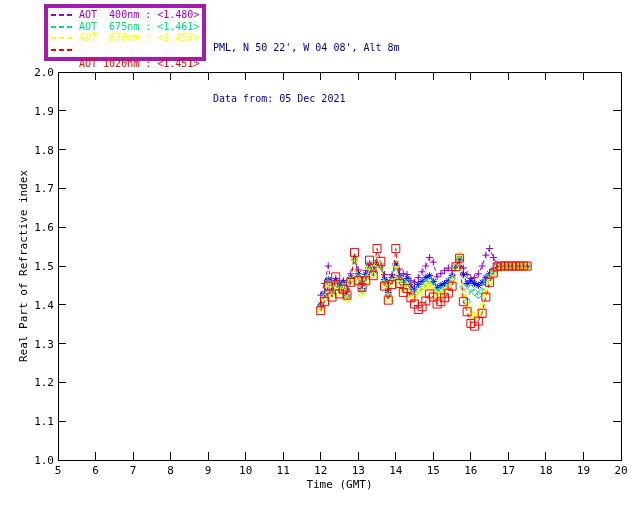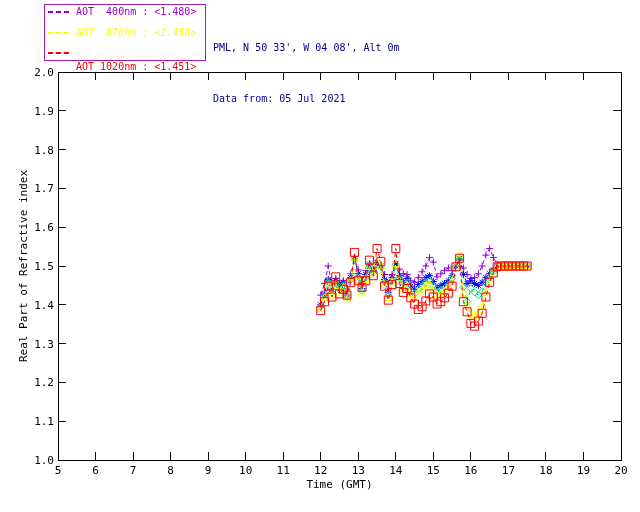--- a/index.html
+++ b/index.html
@@ -3,48 +3,49 @@
 <meta charset="utf-8">
 <style>
   html,body{margin:0;padding:0;}
   body{
     width:640px;height:512px;background:#ffffff;position:relative;overflow:hidden;
     font-family:"DejaVu Sans Mono", monospace;
   }
   .screen{position:absolute;inset:0;}
   .legend{
     position:absolute;left:44px;top:4px;width:162px;height:57px;
-    border:1px solid #a21caf;background:#fff;box-sizing:border-box;
+    border:4px solid #a21caf;background:#fff;box-sizing:border-box;
     padding:2px 3px;display:flex;flex-direction:column;justify-content:space-between;
   }
   .lrow{display:flex;align-items:center;height:10px;white-space:pre;}
   .lswatch{display:inline-block;width:24px;height:2px;margin-right:4px;flex:0 0 24px;}
   .ltext{font-size:10px;line-height:10px;letter-spacing:0;}
   .header{
     position:absolute;left:213px;top:5px;color:#000090;
     font-size:10px;line-height:17px;white-space:pre;
   }
   svg text{font-family:"DejaVu Sans Mono", monospace;fill:#000;}
   .ticklab{font-size:11px;}
   .axtitle{font-size:11px;}
 </style>
 </head>
 <body>
 
 <div class="screen">
 
   <div class="legend" id="legend">
       <div class="lrow"><span class="lswatch" style="background: repeating-linear-gradient(90deg, rgb(148, 0, 211) 0px, rgb(148, 0, 211) 5px, transparent 5px, transparent 8px);"></span><span class="ltext" style="color: rgb(148, 0, 211);">AOT  400nm : &lt;1.480&gt;</span></div>
+      <div class="lrow"><span class="lswatch" style="background: repeating-linear-gradient(90deg, rgb(0, 224, 128) 0px, rgb(0, 224, 128) 5px, transparent 5px, transparent 8px);"></span><span class="ltext" style="color: rgb(0, 224, 128);">AOT  675nm : &lt;1.461&gt;</span></div>
       <div class="lrow"><span class="lswatch" style="background: repeating-linear-gradient(90deg, rgb(255, 255, 0) 0px, rgb(255, 255, 0) 5px, transparent 5px, transparent 8px);"></span><span class="ltext" style="color: rgb(255, 255, 0); font-style: italic;">AOT  870nm : &lt;1.458&gt;</span></div>
       <div class="lrow"><span class="lswatch" style="background: repeating-linear-gradient(90deg, rgb(255, 0, 0) 0px, rgb(255, 0, 0) 5px, transparent 5px, transparent 8px);"></span><span class="ltext" style="color: rgb(255, 0, 0); margin-top: 28px;">AOT 1020nm : &lt;1.451&gt;</span></div>
     </div>
 
   <div class="header" style="color: rgb(0, 0, 144);">
-    <div>PML, N 50 33', W 04 08', Alt 0m</div>
-    <div>Data from: 05 Jul 2021</div>
+    <div>PML, N 50 22', W 04 08', Alt 8m</div>
+    <div>Data from: 05 Dec 2021</div>
   </div>
 
   <svg id="chart" width="640" height="512" viewBox="0 0 640 512">
       <rect x="58" y="72" width="563" height="388" fill="none" stroke="#000" stroke-width="1" shape-rendering="crispEdges"></rect>
       <line x1="58" y1="460" x2="58" y2="452" stroke="#000" shape-rendering="crispEdges"></line>
       <line x1="58" y1="72" x2="58" y2="80" stroke="#000" shape-rendering="crispEdges"></line>
       <text x="58" y="474" text-anchor="middle" class="ticklab">5</text>
       <line x1="95.53333333333333" y1="460" x2="95.53333333333333" y2="452" stroke="#000" shape-rendering="crispEdges"></line>
       <line x1="95.53333333333333" y1="72" x2="95.53333333333333" y2="80" stroke="#000" shape-rendering="crispEdges"></line>
       <text x="95.53333333333333" y="474" text-anchor="middle" class="ticklab">6</text>

